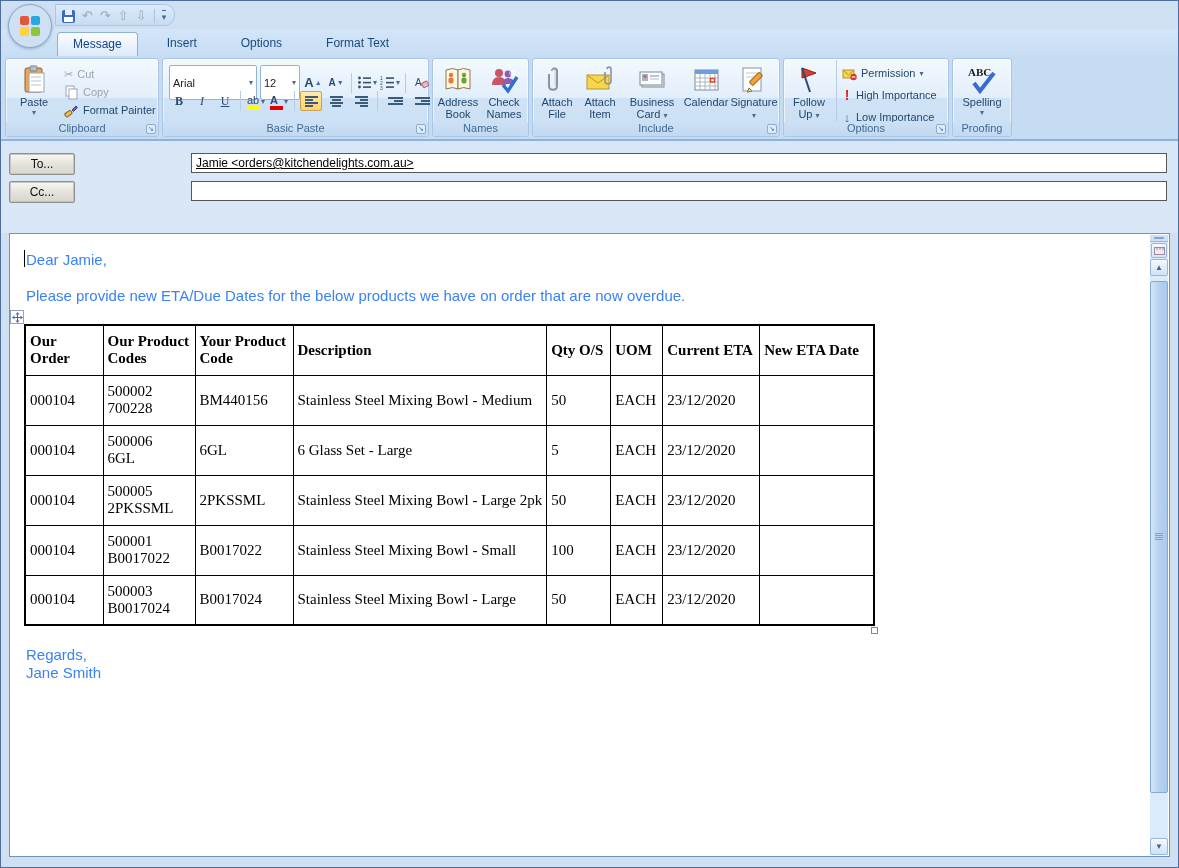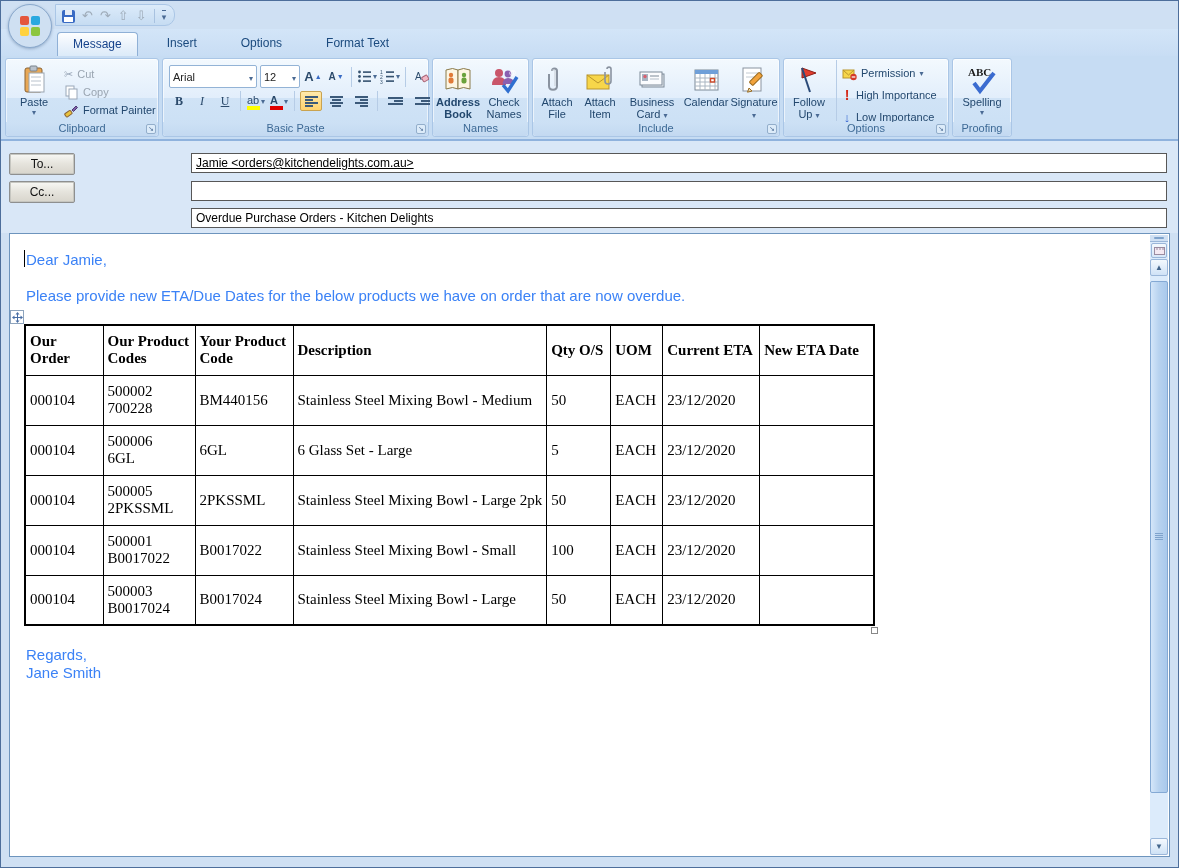--- a/index.html
+++ b/index.html
@@ -90,22 +90,22 @@
     font-size:11px; color:#23486e; border-radius:3px; padding-top:2px;
   }
   .bigbtn .lbl { line-height:12px; }
   .drop { font-size:8px; color:#4a6a94; }
   .smallrow { display:flex; align-items:center; gap:4px; font-size:11px; color:#23486e; height:18px; }
   .smallrow.disabled { color:#9aa5b1; }
   .icon28 { width:30px; height:30px; margin:0 auto 1px auto; display:block; }
   .icon16 { width:15px; height:15px; display:inline-block; }
   
   .combo {
-    height:23px; background:#fff; border:1px solid #93b3d6; border-radius:2px;
-    font-size:11px; color:#222; display:flex; align-items:flex-end; padding:4px 3px; gap:3px;
+    height:35px; background:#fff; border:1px solid #93b3d6; border-radius:2px;
+    font-size:11px; color:#222; display:flex; align-items:center; padding:11px 3px; gap:3px;
   }
   .combo .drop { margin-left:auto; }
   .tbtn {
     height:20px; min-width:20px; display:flex; align-items:center; justify-content:center;
     font-size:12px; color:#2b4a6b; border-radius:2px; gap:1px;
   }
   .tbtn.active { background:linear-gradient(#ffe9ab,#ffd26e); border:1px solid #c9a350; }
   .barline { display:block; height:2px; background:#3c5a7a; margin:1px 0; }
   .colorbar { display:block; height:4px; width:13px; margin-top:-1px; }
   .vsep { width:1px; height:20px; background:#b6cce6; margin:0 2px; }
@@ -356,21 +356,21 @@
               <span class="barline" style="width:9px;margin-left:6px"></span>
             <span class="barline" style="width:15px"></span>
           </span>
         </div>
       </div>
       <div class="group-label">Basic Paste</div>
       <span class="launcher">↘</span>
     </div>
 
     <div class="group" style="left:431px; width:97px;">
-      <div class="bigbtn" style="left:1px;font-weight:bold;">
+      <div class="bigbtn" style="left:1px;">
         <svg class="icon28" viewBox="0 0 30 30">
           <path d="M3 5 Q10 2 15 5 L15 24 Q10 21 3 24 Z" fill="#fdf6e3" stroke="#8a7a4a"></path>
           <path d="M27 5 Q20 2 15 5 L15 24 Q20 21 27 24 Z" fill="#fdf6e3" stroke="#8a7a4a"></path>
           <circle cx="8" cy="10" r="2.2" fill="#e07b39"></circle>
             <rect x="5.5" y="12.5" width="5" height="6" rx="2" fill="#e07b39"></rect>
           <circle cx="21" cy="10" r="2.2" fill="#6aa23c"></circle>
             <rect x="18.5" y="12.5" width="5" height="6" rx="2" fill="#6aa23c"></rect>
         </svg>
         <div class="lbl">Address Book</div>
       </div>
@@ -493,21 +493,20 @@
   </div>
 
   <div id="envelope">
     <div class="addr-btn" style="top:12px;">To...</div>
     <div class="field" style="top:12px;">
       <span style="text-decoration:underline">Jamie &lt;orders@kitchendelights.com.au&gt;</span>
     </div>
     <div class="addr-btn" style="top:40px;">Cc...</div>
     <div class="field" style="top:40px;"><span></span></div>
     <div id="subject-label">Subject:</div>
-    <div class="field" style="top:67px;"><span>Overdue Purchase Orders - Kitchen Delights</span></div>
   </div>
 
   <div id="body-area">
     <div id="body-content">
       <div id="caret"></div>
       <div id="greeting" class="bodytext">Dear Jamie,</div>
       <div id="intro" class="bodytext">Please provide new ETA/Due Dates for the below products we have on order that are now overdue.</div>
 
       <div id="move-handle">
         <svg width="11" height="11" viewBox="0 0 11 11">

